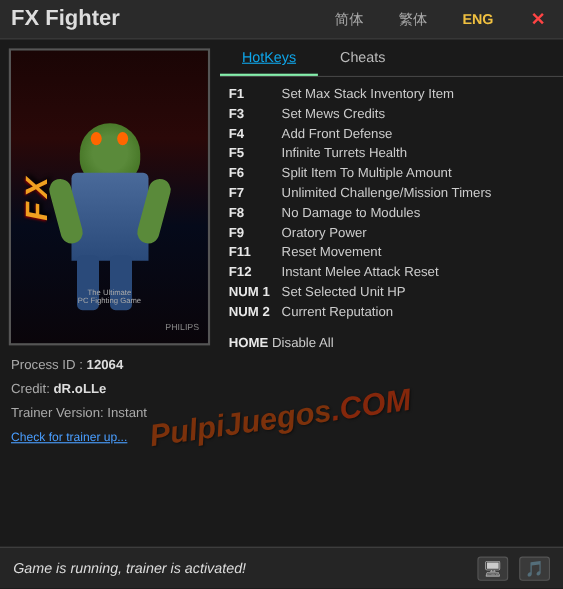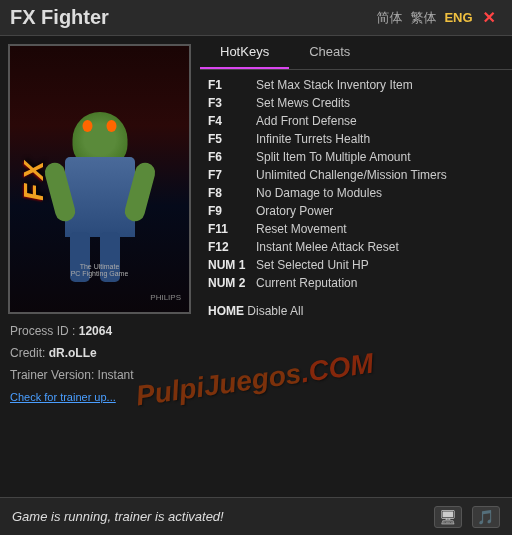--- a/index.html
+++ b/index.html
@@ -24,21 +24,21 @@
       border-bottom: 1px solid #444;
     }
     #title-bar .title {
       color: #ddd;
       font-size: 20px;
       font-weight: bold;
     }
     #title-bar .lang-area {
       display: flex;
       align-items: center;
-      gap: 0;
+      gap: 24px;
     }
     .lang-btn {
       color: #aaa;
       font-size: 13px;
       cursor: pointer;
       padding: 2px 4px;
     }
     .lang-btn.active {
       color: #f0c040;
       font-weight: bold;
@@ -238,22 +238,23 @@
       background: #1a1a1a;
     }
     .tab {
       padding: 8px 20px;
       cursor: pointer;
       color: #bbb;
       font-size: 13px;
       border-bottom: 2px solid transparent;
     }
     .tab.active {
-      color: #e5e5e5;
-      border-bottom: 2px solid #d946ef;
+      color: #0ea5e9;
+      border-bottom: 2px solid #86efac;
+      text-decoration: underline;
     }
 
     
     #hotkeys-list {
       padding: 6px 8px;
       flex: 1;
       overflow-y: auto;
     }
     .hotkey-row {
       display: flex;

